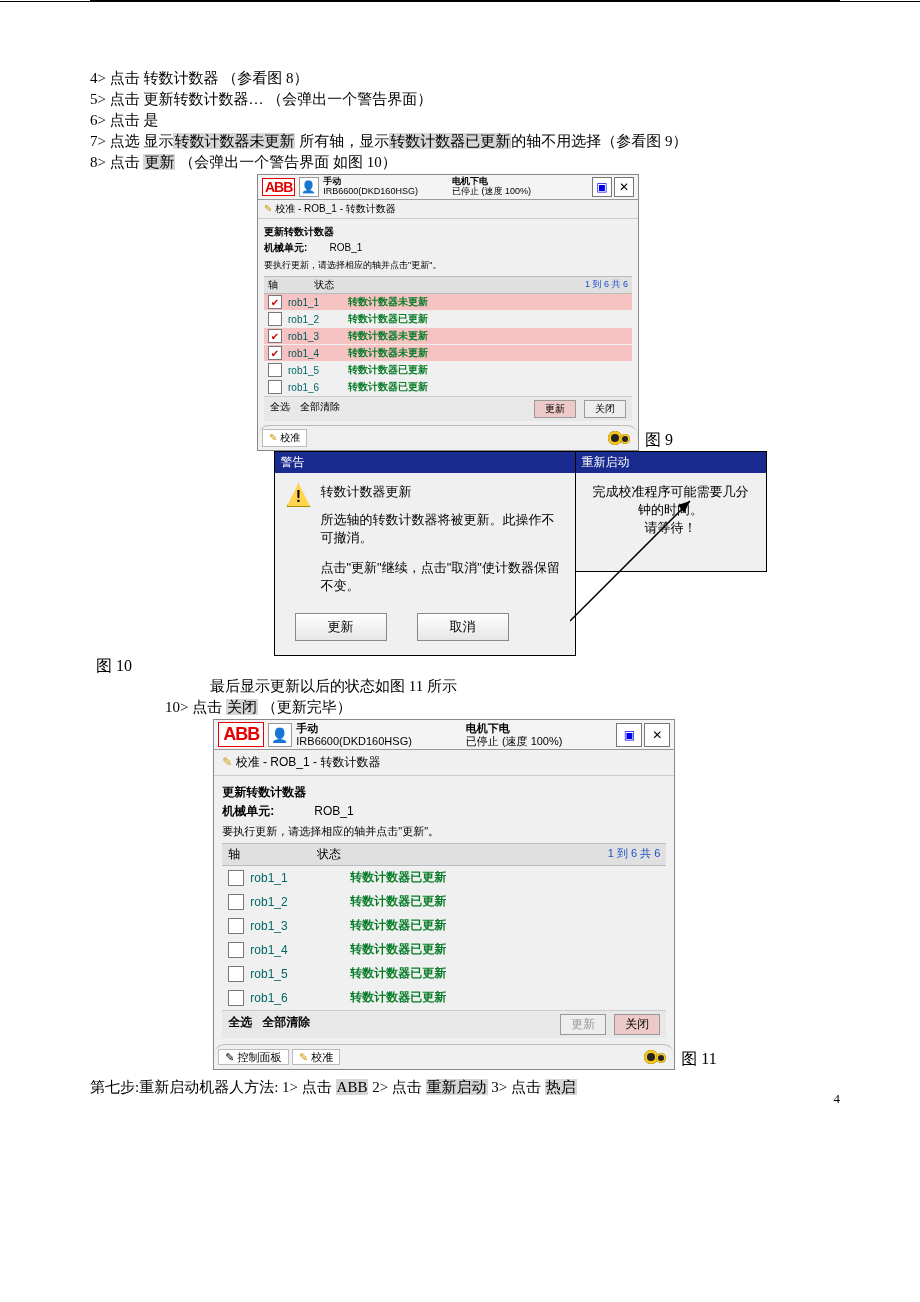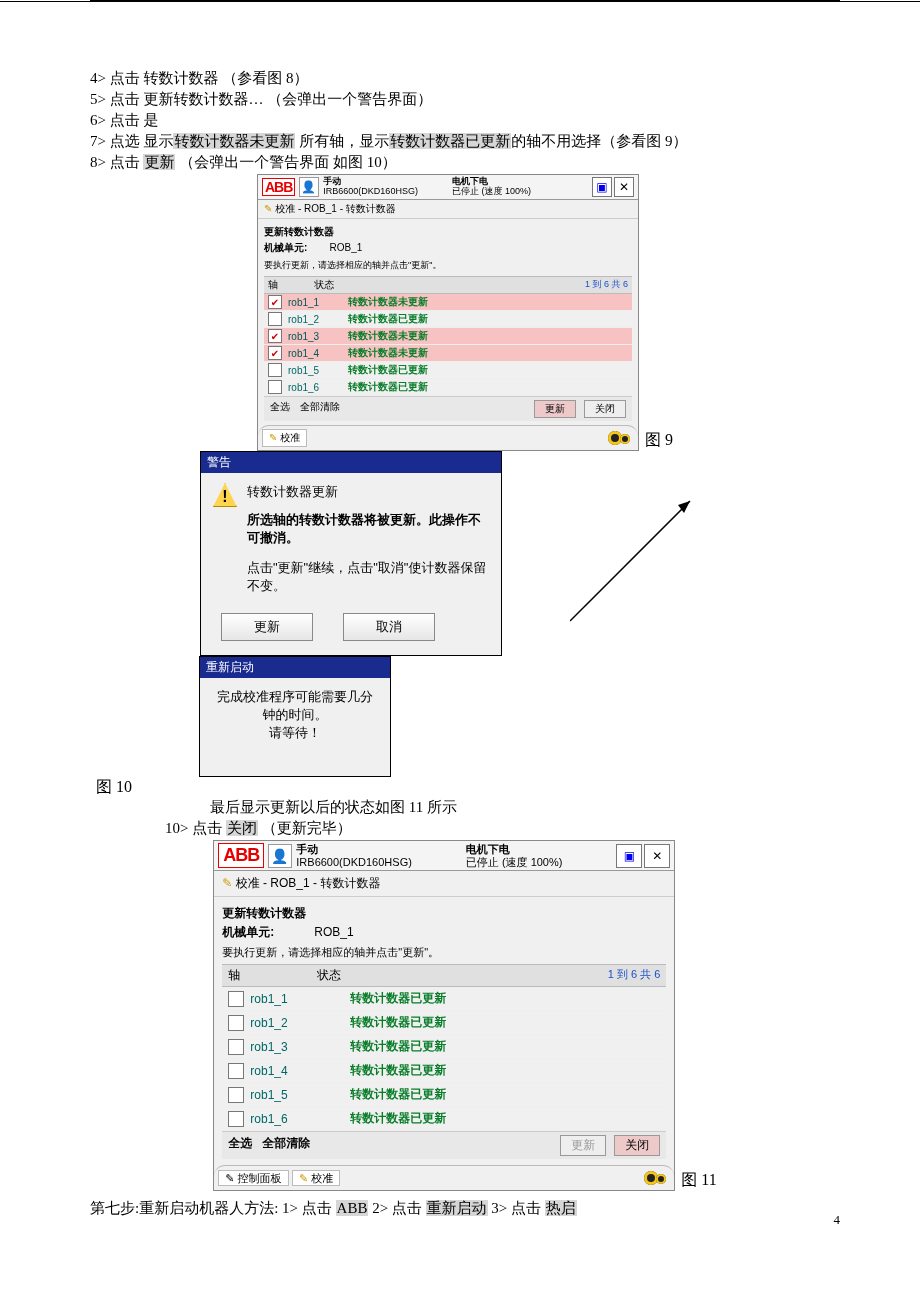--- a/index.html
+++ b/index.html
@@ -232,29 +232,29 @@
     <div class="abb-foot">
       <span class="foot-btn"><span class="pencil">✎</span> <span>校准</span></span>
       <span class="gear-draw"></span>
     </div>
   </div>
  </div><span class="fig-label">图  9</span>
 </div>
 
 
 
-<div class="dlg-row" style="margin-left:110px;flex-direction:column;">
+<div class="dlg-row" style="margin-left:110px;">
   <div class="dialog" style="width:300px;">
     <div class="dlg-title">警告</div>
     <div class="dlg-body">
       <div class="warn-head">
         <div class="warn-icon">!</div>
         <div>
           <div style="margin-bottom:10px;">转数计数器更新</div>
-          <div style="margin-bottom:12px;font-weight:bold;">所选轴的转数计数器将被更新。此操作不可撤消。</div>
+          <div style="margin-bottom:12px;">所选轴的转数计数器将被更新。此操作不可撤消。</div>
           <div>点击"更新"继续，点击"取消"使计数器保留不变。</div>
         </div>
       </div>
     </div>
     <div class="dlg-btns">
       <div class="dlg-btn">更新</div>
       <div class="dlg-btn">取消</div>
     </div>
   </div>
   <div class="dialog" style="width:190px; margin-left:-1px;">

